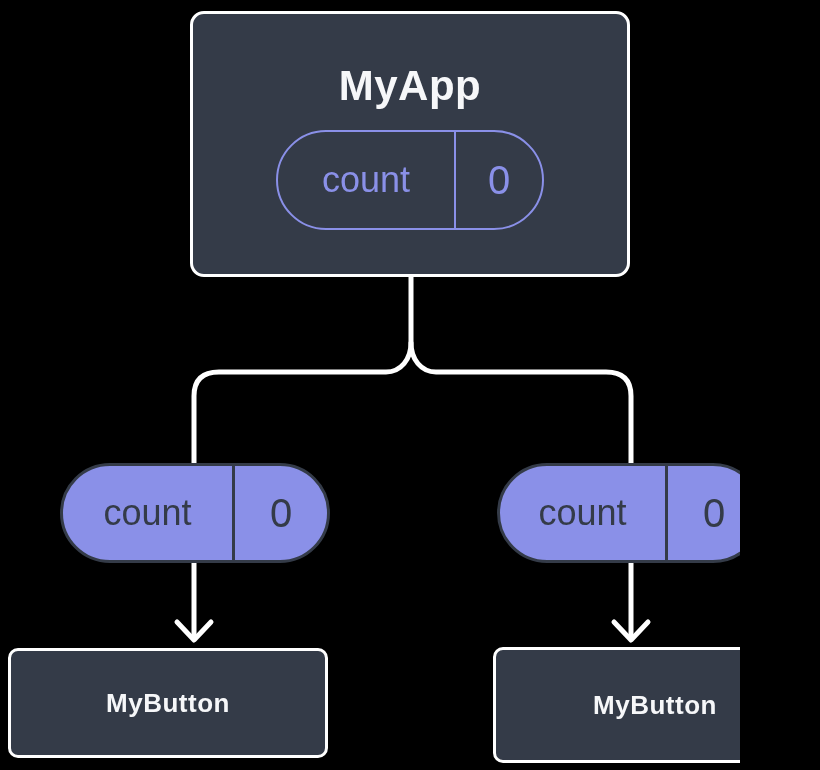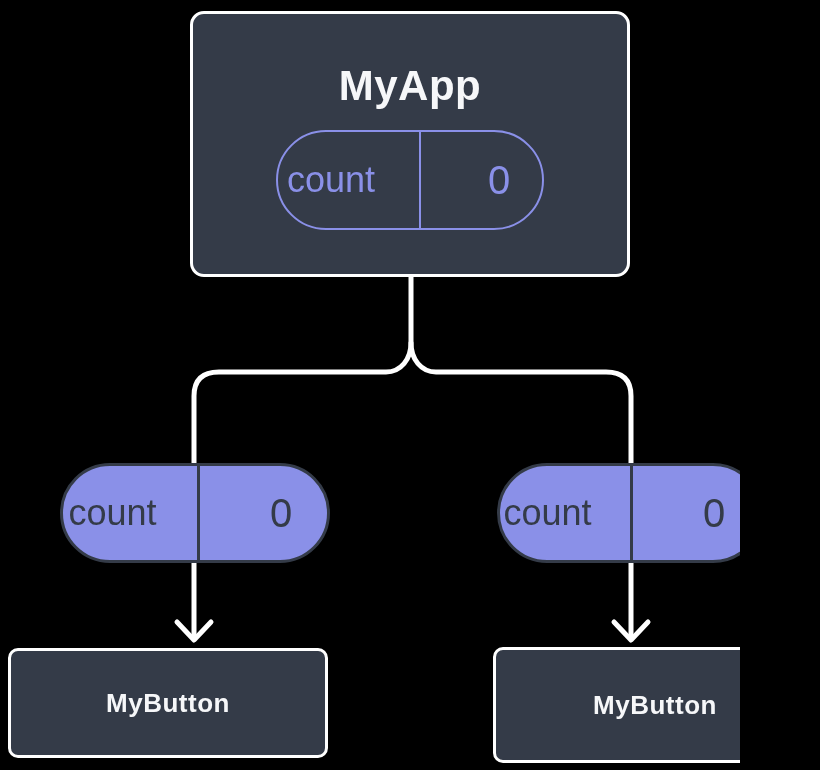--- a/index.html
+++ b/index.html
@@ -59,21 +59,20 @@
   }
 
   .pill {
     position: absolute;
     display: flex;
     align-items: stretch;
     height: 100px;
     border-radius: 60px;
     overflow: hidden;
     z-index: 1;
-    gap: 35px;
   }
   .pill .seg-name {
     flex: 1;
     display: flex;
     align-items: center;
     justify-content: center;
     font-size: 36px;
   }
   .pill .seg-value {
     width: 92px;

